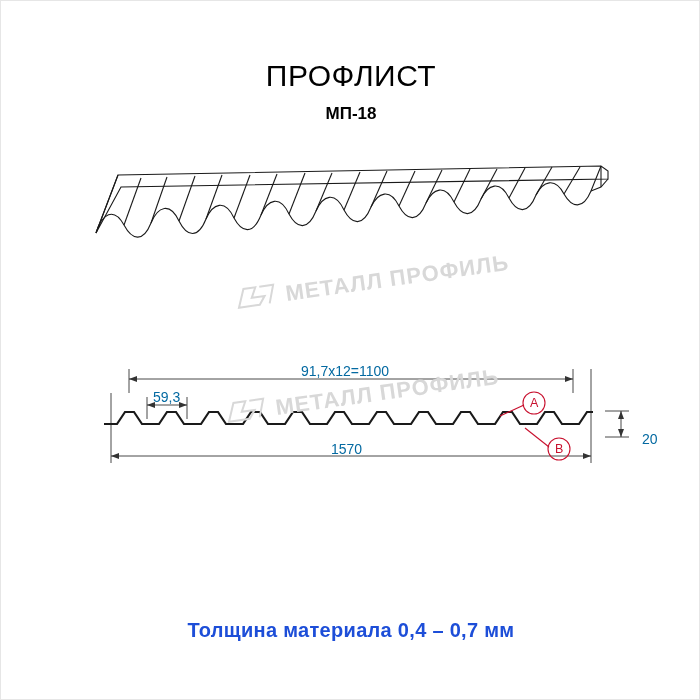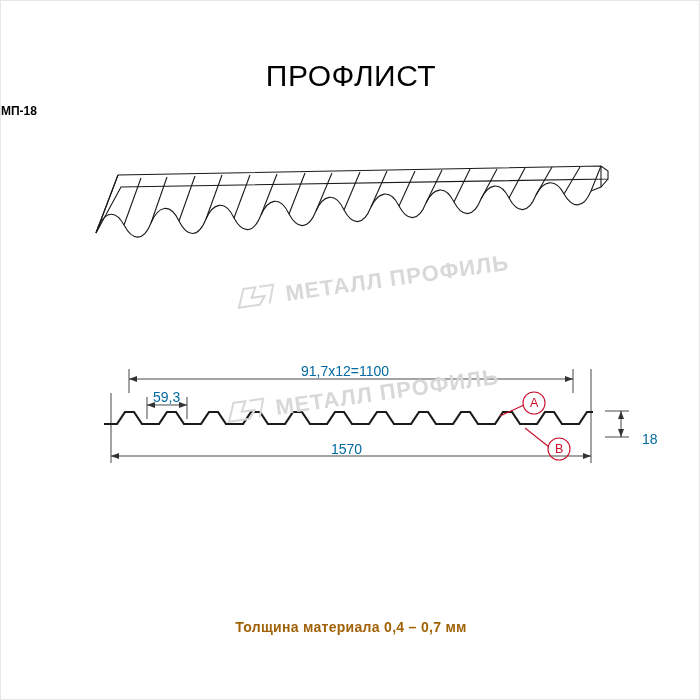--- a/index.html
+++ b/index.html
@@ -30,34 +30,34 @@
     font-size: 30px;
     font-weight: normal;
     letter-spacing: 0.5px;
     color: #000000;
   }
   .subtitle {
     position: absolute;
     top: 103px;
     left: 0;
     width: 700px;
-    text-align: left;
-    font-size: 12px;
+    text-align: center;
+    font-size: 17px;
     font-weight: bold;
     color: #000000;
   }
   .footer {
     position: absolute;
     top: 618px;
     left: 0;
     width: 700px;
     text-align: center;
-    font-size: 14px;
+    font-size: 20px;
     font-weight: bold;
-    color: #a16207;
+    color: #1d4ed8;
     letter-spacing: 0.3px;
   }
   .svg-layer {
     position: absolute;
     top: 0;
     left: 0;
   }
   .wm {
     position: absolute;
     color: #d8d8d8;
@@ -199,21 +199,21 @@
       <circle cx="533" cy="402" r="11"></circle>
       <circle cx="558" cy="448" r="11"></circle>
       <line x1="523" y1="404" x2="499" y2="415"></line>
       <line x1="548" y1="446" x2="524" y2="427"></line>
     </g>
   </svg>
 
   <div class="dim-label" style="top:362px; left:300px;">91,7х12=1100</div>
   <div class="dim-label" style="top:388px; left:152px;">59,3</div>
   <div class="dim-label" style="top:440px; left:330px;">1570</div>
-  <div class="dim-label" style="top:430px; left:641px;">18</div>
+  <div class="dim-label" style="top:430px; left:641px;">20</div>
 
   <div class="callout-label" style="top:395px; left:529px;">A</div>
   <div class="callout-label" style="top:441px; left:554px;">B</div>
 
   <div class="wm wm1">
     <svg class="wm-mark" viewBox="0 0 44 30" style="position:relative; top:6px;">
       <path d="M3 24 L10 6 L22 6 L17 16 L30 16 L24 24 Z" fill="none" stroke="#d8d8d8" stroke-width="2"></path>
       <path d="M26 6 L40 6 L34 24" fill="none" stroke="#d8d8d8" stroke-width="2"></path>
     </svg>
     <span>МЕТАЛЛ ПРОФИЛЬ</span>

